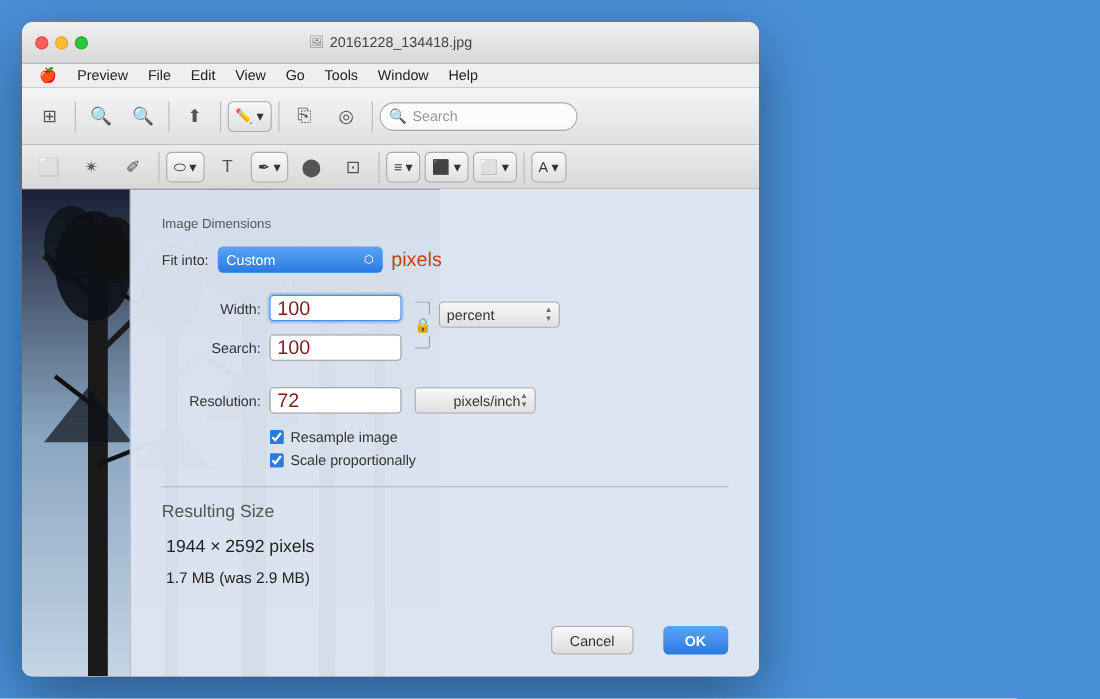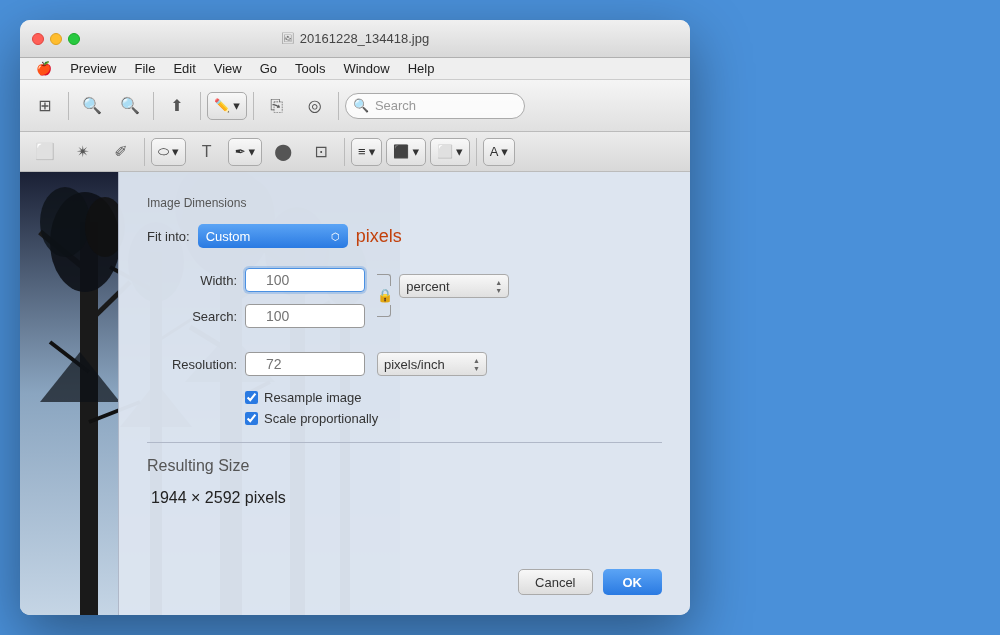--- a/index.html
+++ b/index.html
@@ -212,23 +212,23 @@
       text-align: right;
       width: 90px;
       margin-right: 8px;
     }
     .form-input {
       height: 24px;
       width: 120px;
       border: 1px solid #999;
       border-radius: 4px;
       background: white;
-      font-size: 14px;
-      padding: 0 20px;
-      color: #737373;
+      font-size: 18px;
+      padding: 0 6px;
+      color: #7f1d1d;
       outline: none;
     }
     .form-input.focused {
       border-color: #4a90e2;
       box-shadow: 0 0 0 2px rgba(74, 144, 226, 0.3);
     }
 
     
     .fit-row {
       display: flex;
@@ -333,21 +333,21 @@
       color: #222;
       padding-left: 4px;
     }
 
     
     .dialog-buttons {
       position: absolute;
       bottom: 20px;
       right: 28px;
       display: flex;
-      gap: 10px;
+      gap: 27px;
     }
     .btn-cancel {
       height: 26px;
       padding: 0 16px;
       border: 1px solid #aaa;
       border-radius: 5px;
       background: linear-gradient(to bottom, #f8f8f8, #ddd);
       font-size: 13px;
       color: #333;
       cursor: pointer;
@@ -541,21 +541,21 @@
             <span class="arrow-down">▼</span>
           </div>
         </div>
       </div>
 
       <div style="display:flex; align-items:center; margin-bottom:14px;">
         <div class="form-row" style="margin-bottom:0;">
           <span class="form-label">Resolution:</span>
           <input type="text" class="form-input" value="72" style="">
         </div>
-        <div class="unit-dropdown" style="margin-left:12px;">
+        <div class="unit-dropdown" style="margin-left:12px;justify-content:flex-end;">
           <span>pixels/inch</span>
           <div class="unit-dropdown-arrow">
             <span class="arrow-up">▲</span>
             <span class="arrow-down">▼</span>
           </div>
         </div>
       </div>
 
       <div class="checkbox-row">
         <input type="checkbox" class="checkbox-input" checked="" style="">
@@ -563,20 +563,21 @@
       </div>
       <div class="checkbox-row">
         <input type="checkbox" class="checkbox-input" checked="" style="">
         <label class="checkbox-label">Scale proportionally</label>
       </div>
 
       <div class="section-divider"></div>
 
       <div class="result-section-title">Resulting Size</div>
       <div class="result-size">1944 × 2592 pixels</div>
+      <div class="result-file-size">1.7 MB (was 2.9 MB)</div>
 
       <div class="dialog-buttons">
         <button class="btn-cancel">Cancel</button>
         <button class="btn-ok">OK</button>
       </div>
 
     </div>
   </div>
 </div>
 

